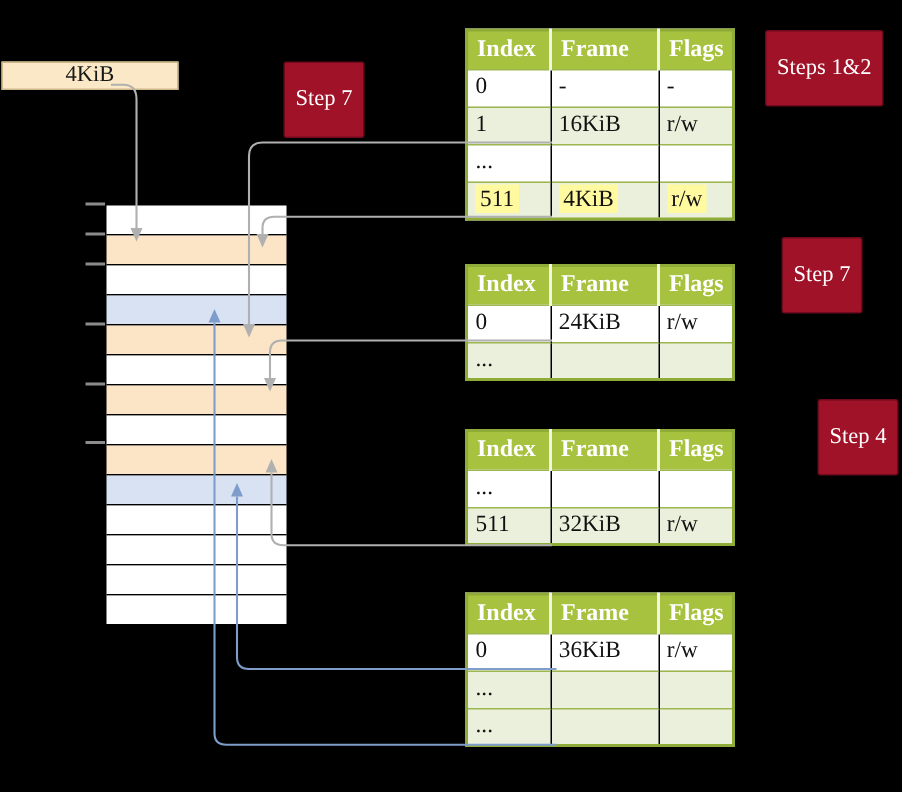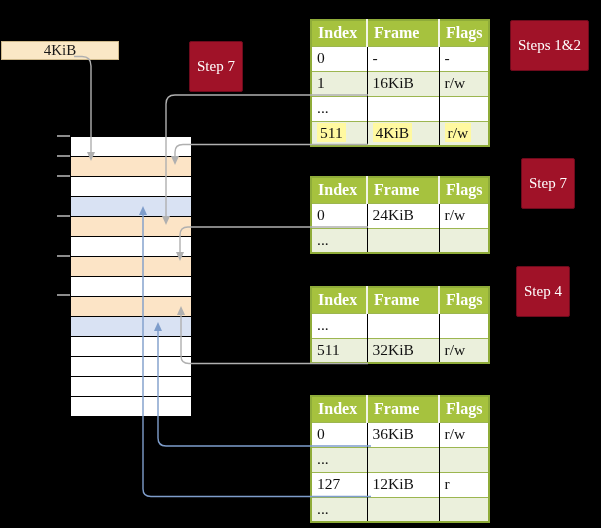--- a/index.html
+++ b/index.html
@@ -51,21 +51,21 @@
 </head>
 <body>
 
 <div class="canvas">
 
   <div class="legend-box">4KiB</div>
 
   <div class="badge" style="left:189px;top:41px;">Step 7</div>
   <div class="badge" style="left:510px;top:20px;">Steps 1&amp;2</div>
   <div class="badge" style="left:521px;top:158px;">Step 7</div>
-  <div class="badge" style="left:516px;top:266px;">Step 4</div>
+  <div class="badge" style="left:545px;top:266px;">Step 4</div>
 
   <div class="memcol">
     <div class="mrow c-white"></div>
     <div class="mrow c-peach"></div>
     <div class="mrow c-white"></div>
     <div class="mrow c-blue"></div>
     <div class="mrow c-peach"></div>
     <div class="mrow c-white"></div>
     <div class="mrow c-peach"></div>
     <div class="mrow c-white"></div>
@@ -175,25 +175,20 @@
       <tr>
         <td>0</td>
         <td>36KiB</td>
         <td>r/w</td>
       </tr>
       <tr class="shade">
         <td>...</td>
         <td></td>
         <td></td>
       </tr>
-      <tr>
-        <td>127</td>
-        <td>12KiB</td>
-        <td>r</td>
-      </tr>
       <tr class="shade">
         <td>...</td>
         <td></td>
         <td></td>
       </tr>
     </tbody>
   </table>
 
   <svg class="overlay" width="601" height="528" viewBox="0 0 601 528">
 

